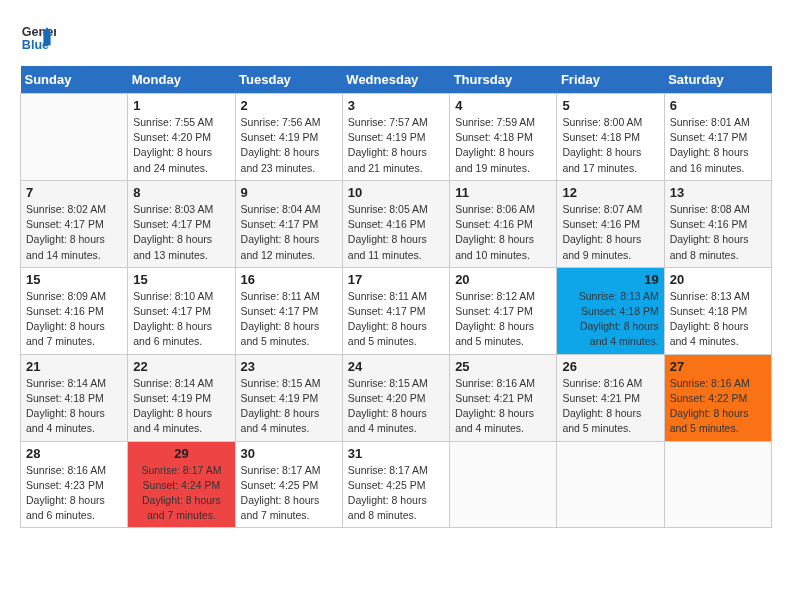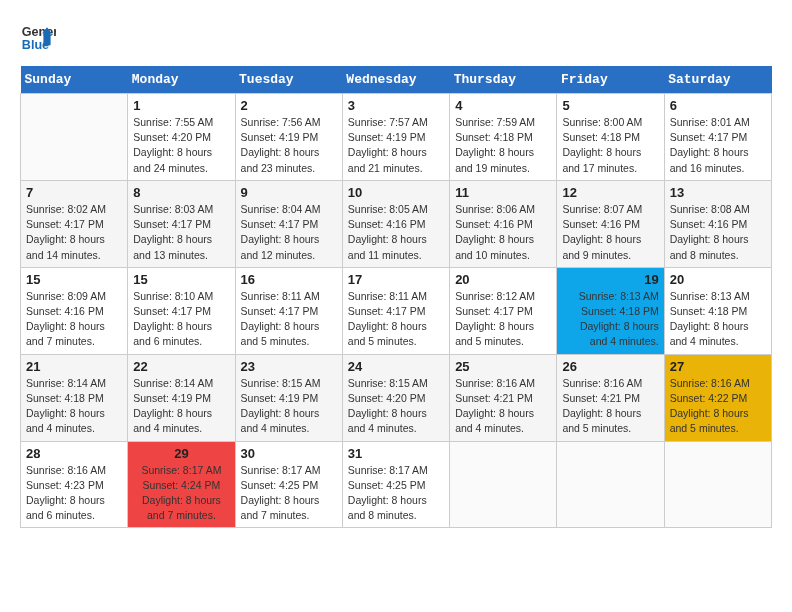--- a/index.html
+++ b/index.html
@@ -42,21 +42,20 @@
       border-collapse: collapse;
       font-size: 11px;
     }
     th {
       background-color: #2970c5;
       color: #fff;
       padding: 6px 4px;
       text-align: left;
       font-size: 13px;
       font-weight: bold;
-      font-family: Liberation Mono, monospace;
     }
     td {
       border: 1px solid #ccc;
       vertical-align: top;
       padding: 4px 5px;
       height: 85px;
       width: calc(100% / 7);
     }
     td.empty {
       background: #f9f9f9;
@@ -217,21 +216,21 @@
           <div class="day-info">Sunrise: 8:15 AM<br>Sunset: 4:20 PM<br>Daylight: 8 hours and 4 minutes.</div>
         </td>
         <td style="background-color: rgb(245, 245, 245);">
           <div class="day-num">25</div>
           <div class="day-info">Sunrise: 8:16 AM<br>Sunset: 4:21 PM<br>Daylight: 8 hours and 4 minutes.</div>
         </td>
         <td style="background-color: rgb(245, 245, 245); margin-top: 30px;">
           <div class="day-num">26</div>
           <div class="day-info">Sunrise: 8:16 AM<br>Sunset: 4:21 PM<br>Daylight: 8 hours and 5 minutes.</div>
         </td>
-        <td style="background-color: #eab308;">
+        <td style="background-color: #f97316;">
           <div class="day-num">27</div>
           <div class="day-info">Sunrise: 8:16 AM<br>Sunset: 4:22 PM<br>Daylight: 8 hours and 5 minutes.</div>
         </td>
       </tr>
       <tr>
         <td style="background-color: rgb(255, 255, 255);">
           <div class="day-num">28</div>
           <div class="day-info">Sunrise: 8:16 AM<br>Sunset: 4:23 PM<br>Daylight: 8 hours and 6 minutes.</div>
         </td>
         <td style="background-color: #ef4444; text-align: center;">

